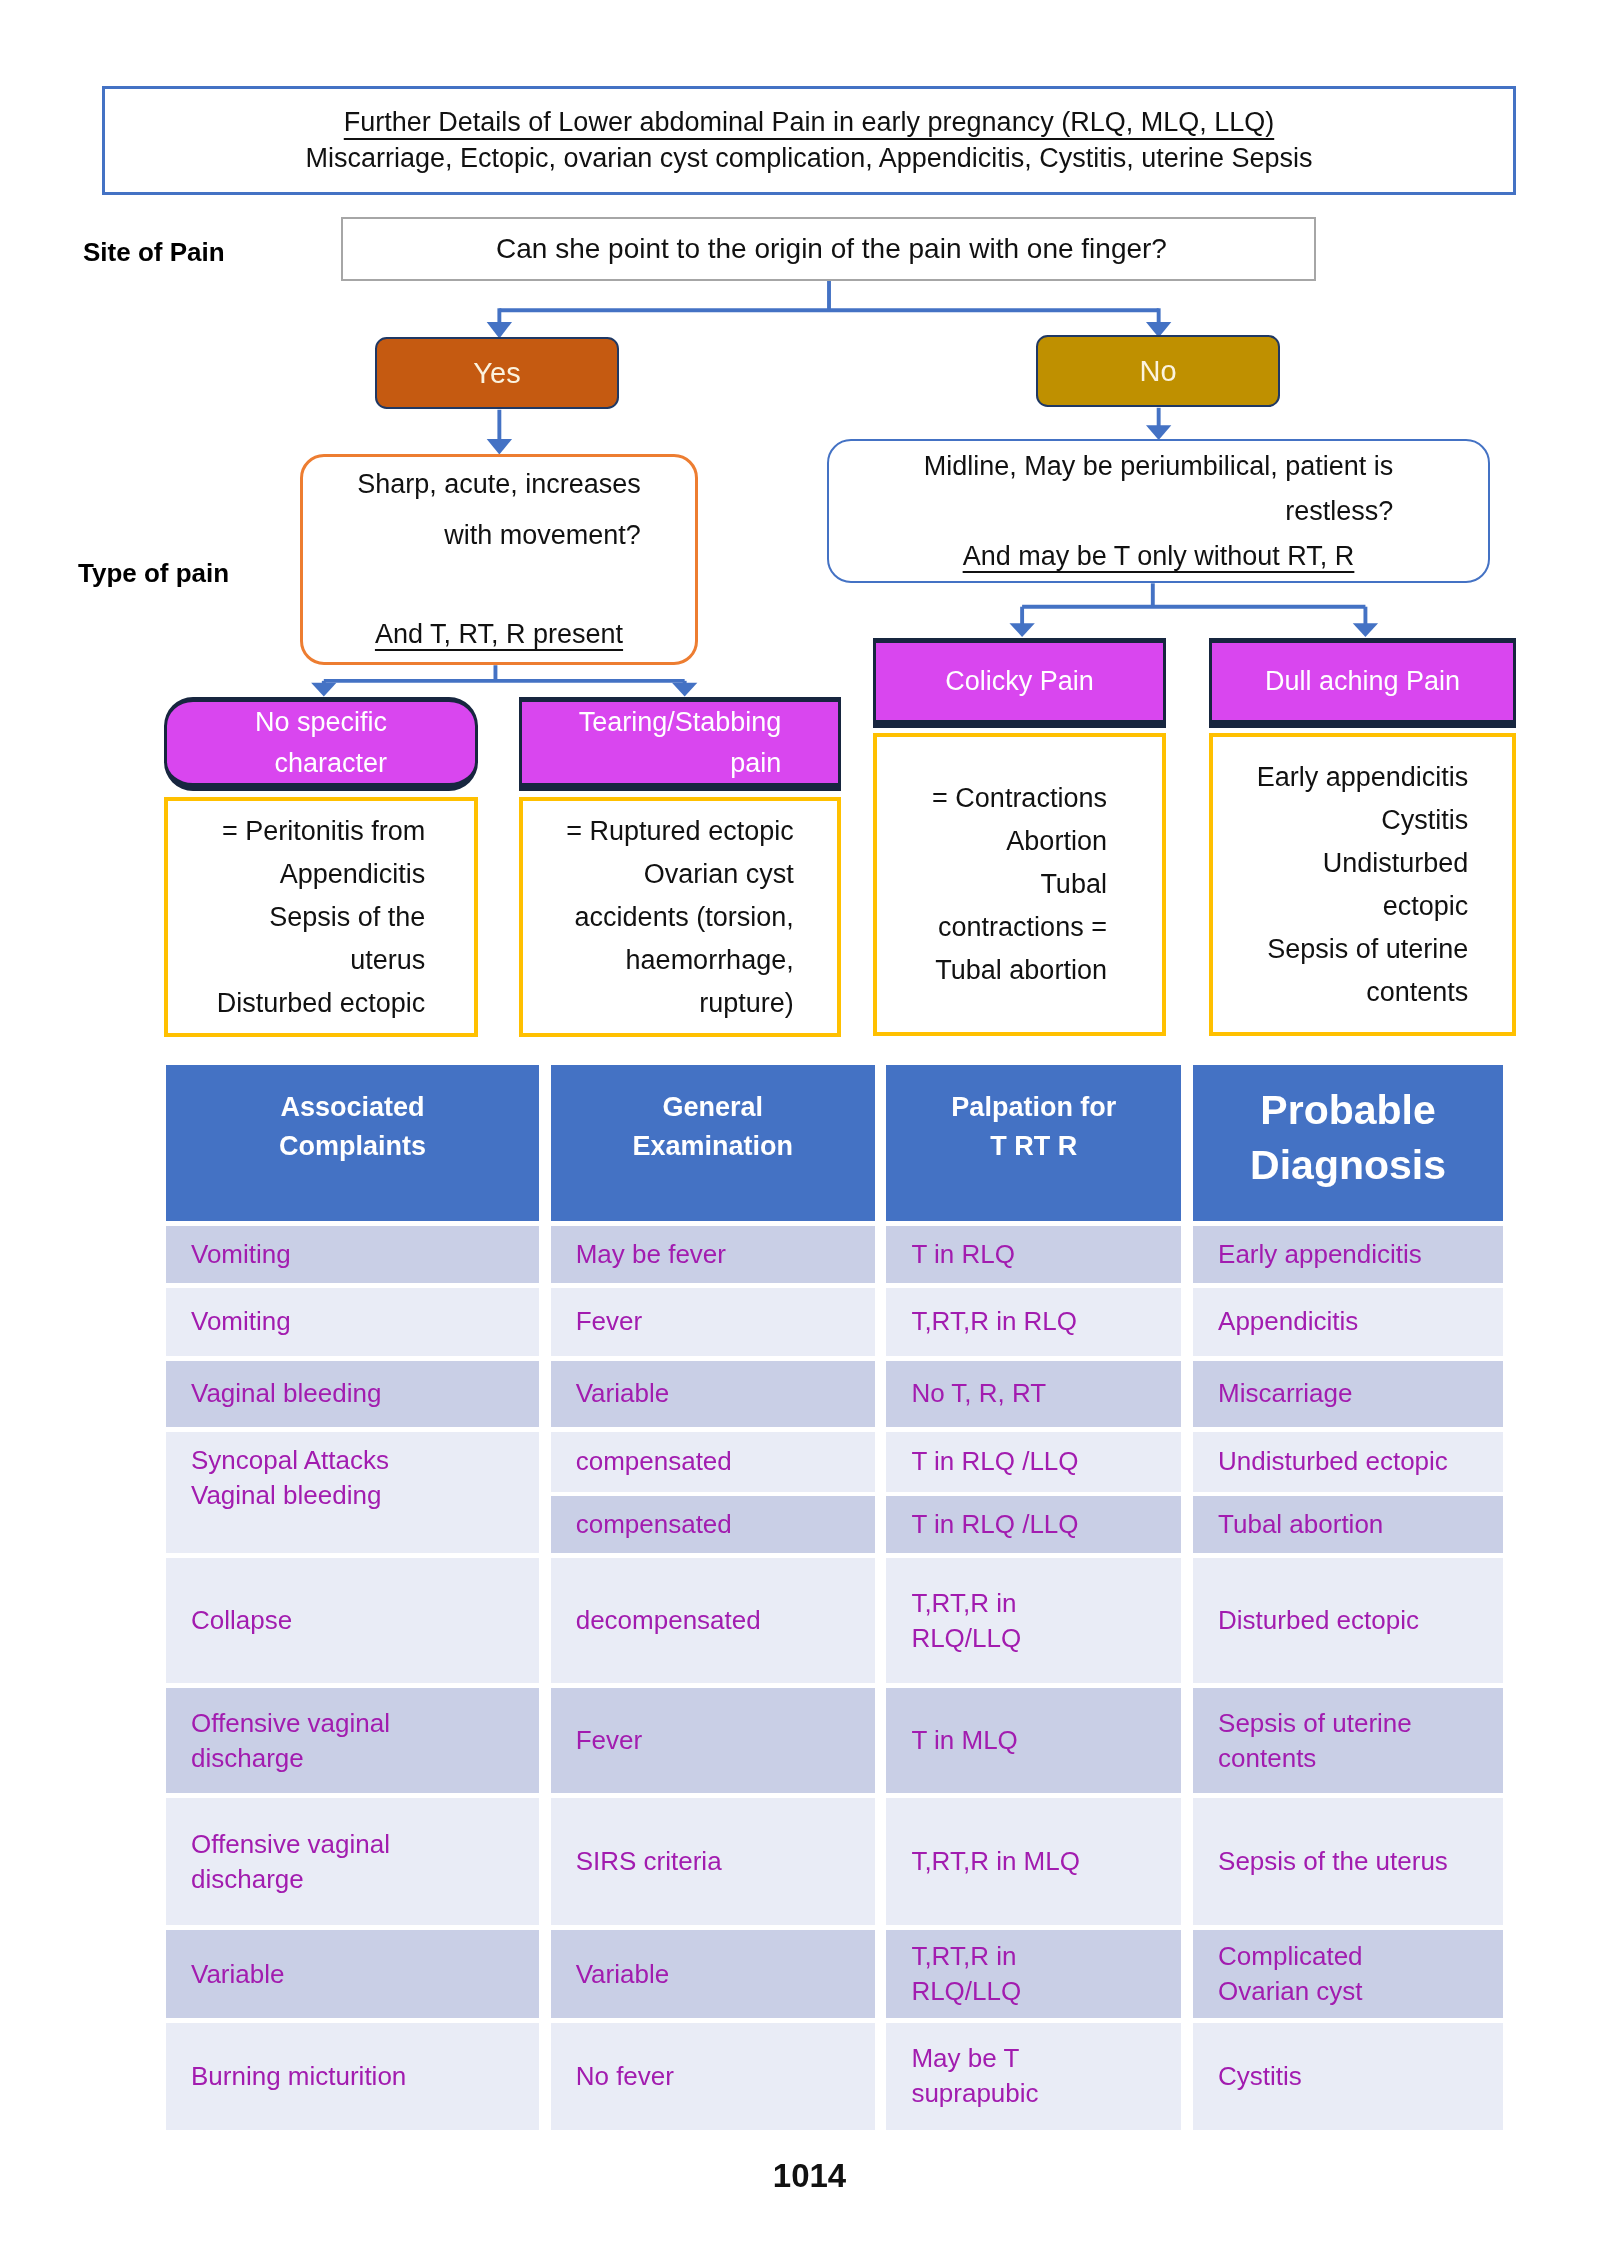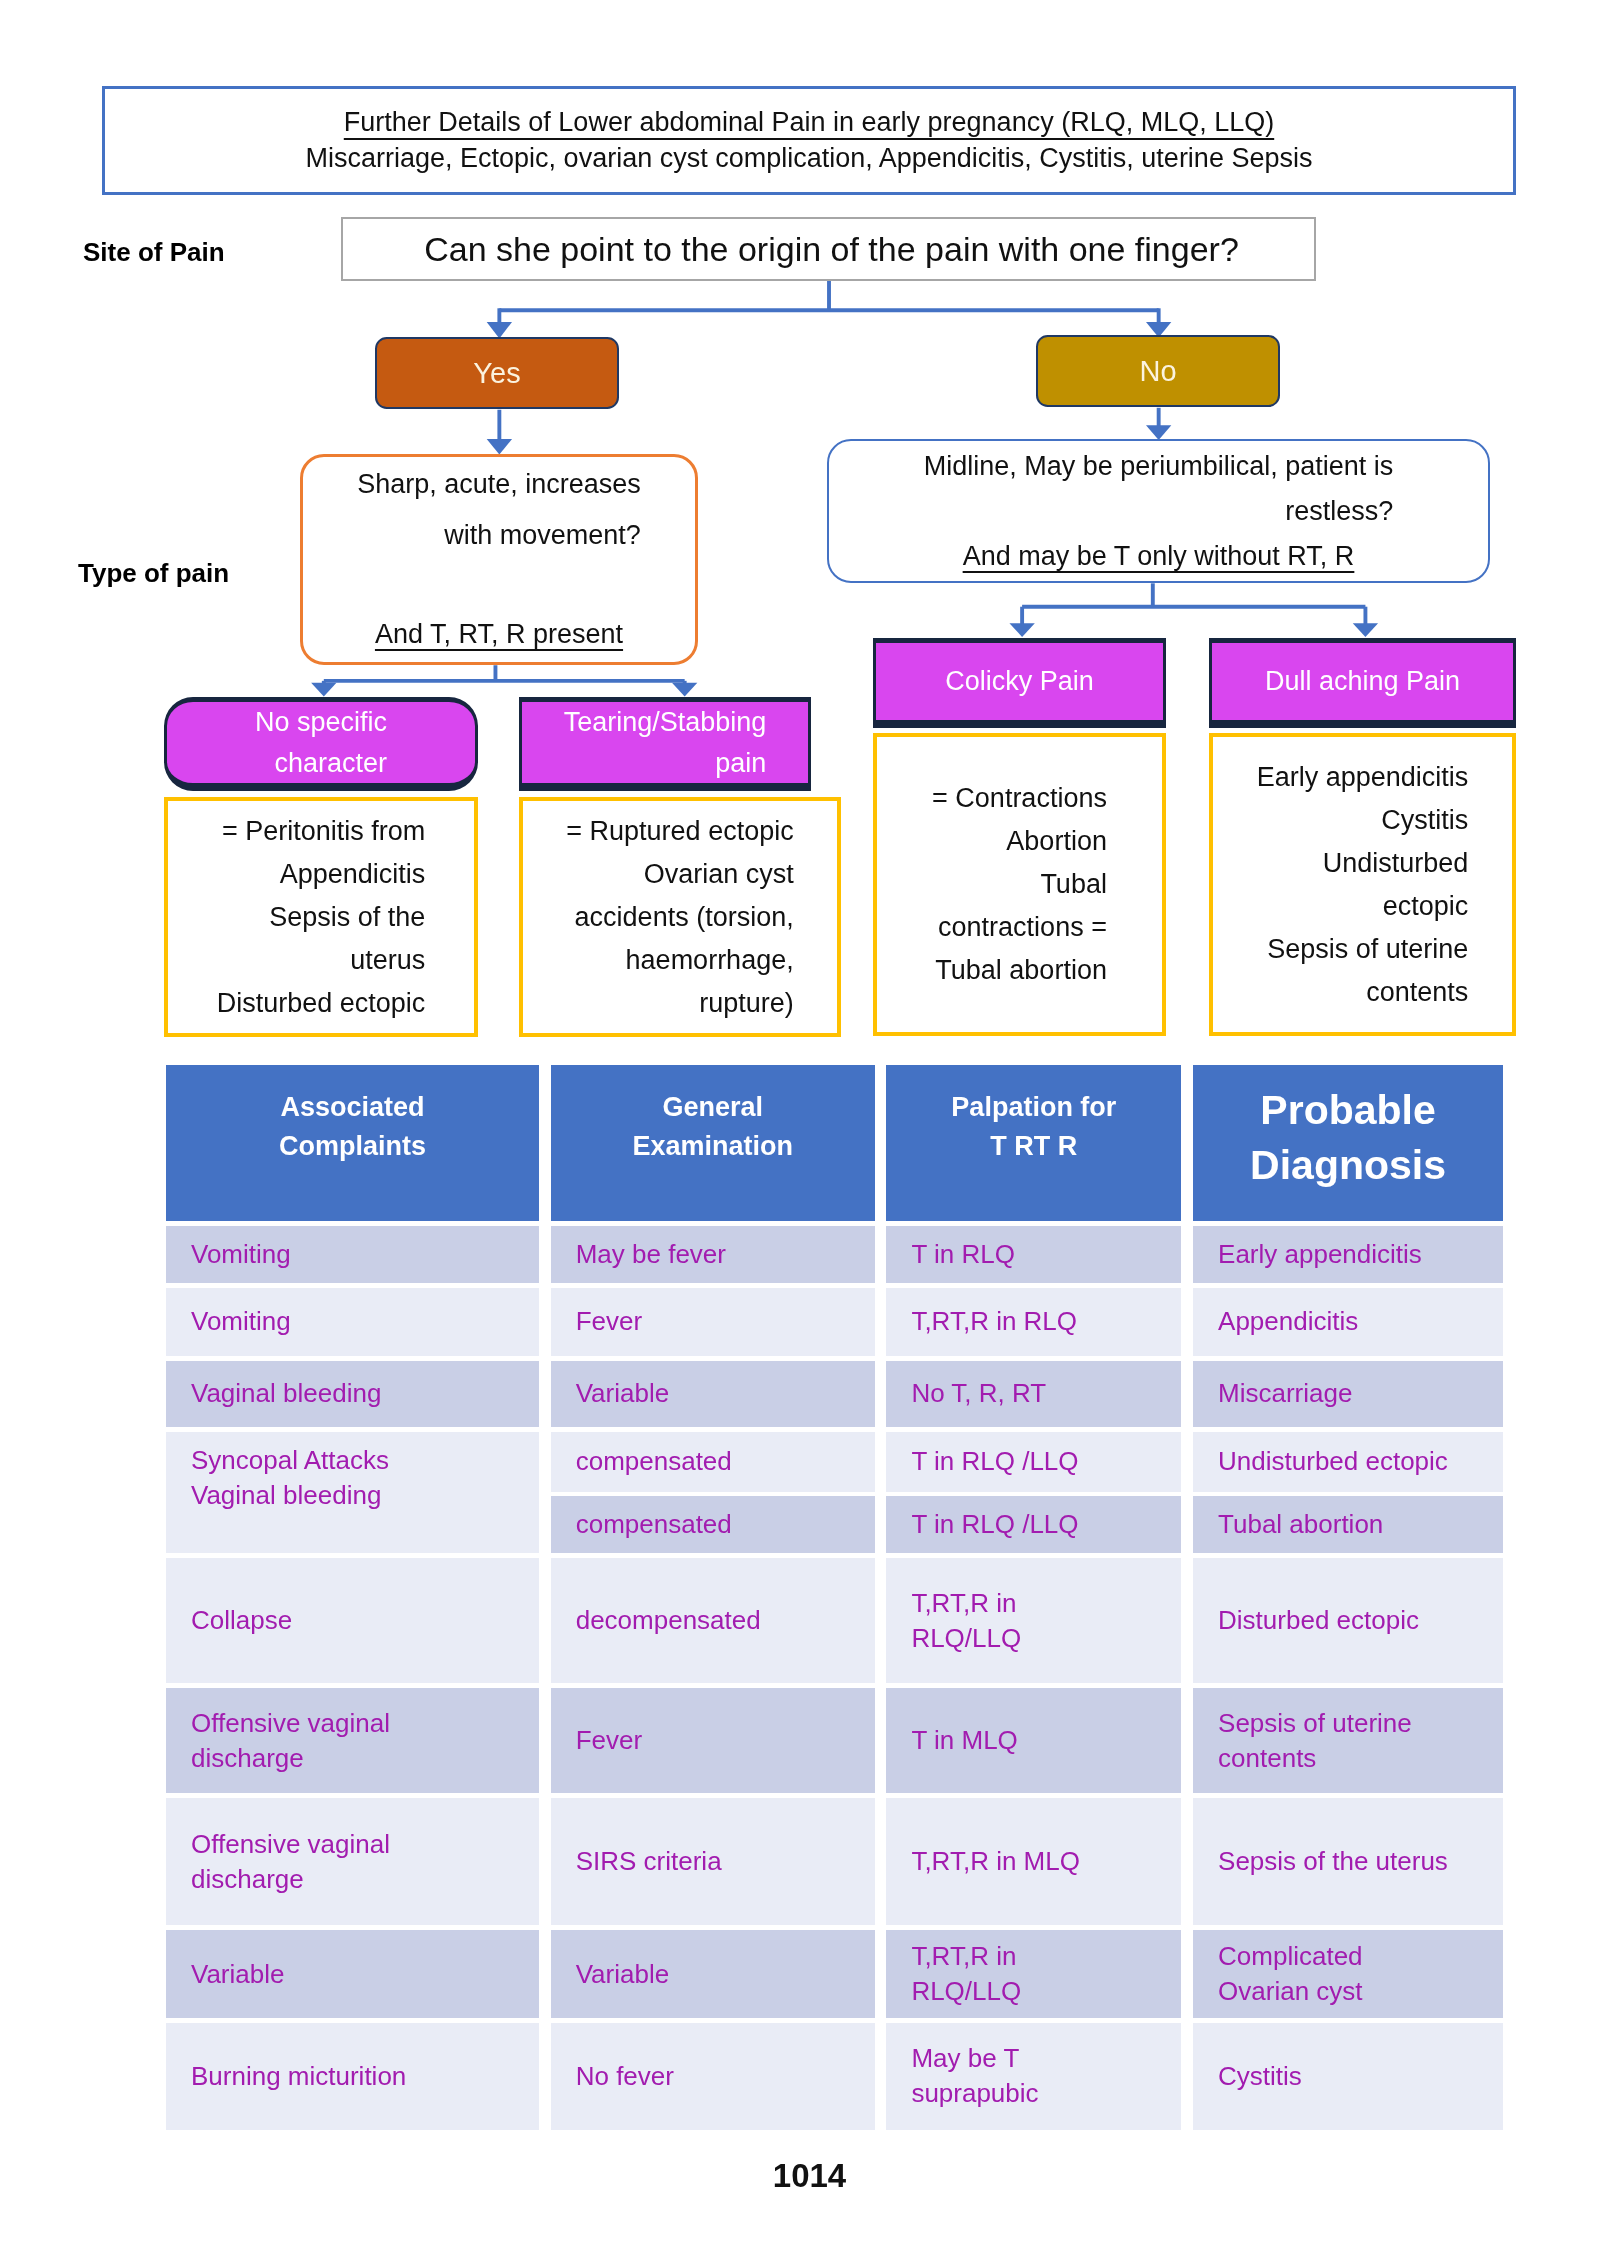--- a/index.html
+++ b/index.html
@@ -13,38 +13,38 @@
 
   
   .title-box{left:102px;top:86px;width:1414px;height:109px;border:3.9px solid #4472C4;background:#fff;gap:5.9px;}
   .title-line1{font-size:27px;text-decoration:underline;text-underline-offset:6.8px;text-decoration-thickness:2px;}
   .title-line2{font-size:27px;}
 
   
   .side-label{font-size:26px;font-weight:bold;color:#000;}
 
   
-  .question-box{left:341px;top:217px;width:975px;height:64px;border:2.9px solid #a6a6a6;background:#fff;font-size:34px;padding-left:6px;}
+  .question-box{left:341px;top:217px;width:975px;height:64px;border:2.9px solid #a6a6a6;background:#fff;font-size:28px;padding-left:6px;}
 
   
   .pill{width:244px;height:72px;border:2.9px solid #1F3864;border-radius:11.7px;font-size:29px;color:#FBF3DF;}
   .pill-yes{left:375px;top:337px;background:#C55A11;}
   .pill-no{left:1036px;top:335px;background:#BF9000;}
 
   
   .desc-box{background:#fff;font-size:27px;line-height:51px;border-radius:24px;}
   .desc-yes{left:300px;top:454px;width:398px;height:211px;border:3.9px solid #ED7D31;gap:48px;}
   .desc-no{left:827px;top:439px;width:663px;height:144px;border:2.9px solid #4472C4;line-height:45px;}
   .underlined{text-decoration:underline;text-underline-offset:5.9px;text-decoration-thickness:2px;}
 
   
   .blue-head{background:#d946ef;color:#fff;font-size:27px;line-height:41px;
     border:3.9px solid #17263F;border-top-width:5.9px;border-bottom-width:8.8px;}
   .bh1{left:164px;top:697px;width:314px;height:94px;border-radius:29px;}
-  .bh2{left:519px;top:697px;width:292px;height:94px;}
+  .bh2{left:519px;top:697px;width:322px;height:94px;}
   .bh3{left:873px;top:638px;width:293px;height:90px;}
   .bh4{left:1209px;top:638px;width:307px;height:90px;}
 
   
   .yellow-box{background:#fff;border:4.9px solid #FFC000;color:#111;font-size:27px;line-height:43px;}
   .yb1{left:164px;top:797px;width:314px;height:240px;}
   .yb2{left:519px;top:797px;width:322px;height:240px;}
   .yb3{left:873px;top:733px;width:293px;height:303px;}
   .yb4{left:1209px;top:733px;width:307px;height:303px;}
 

